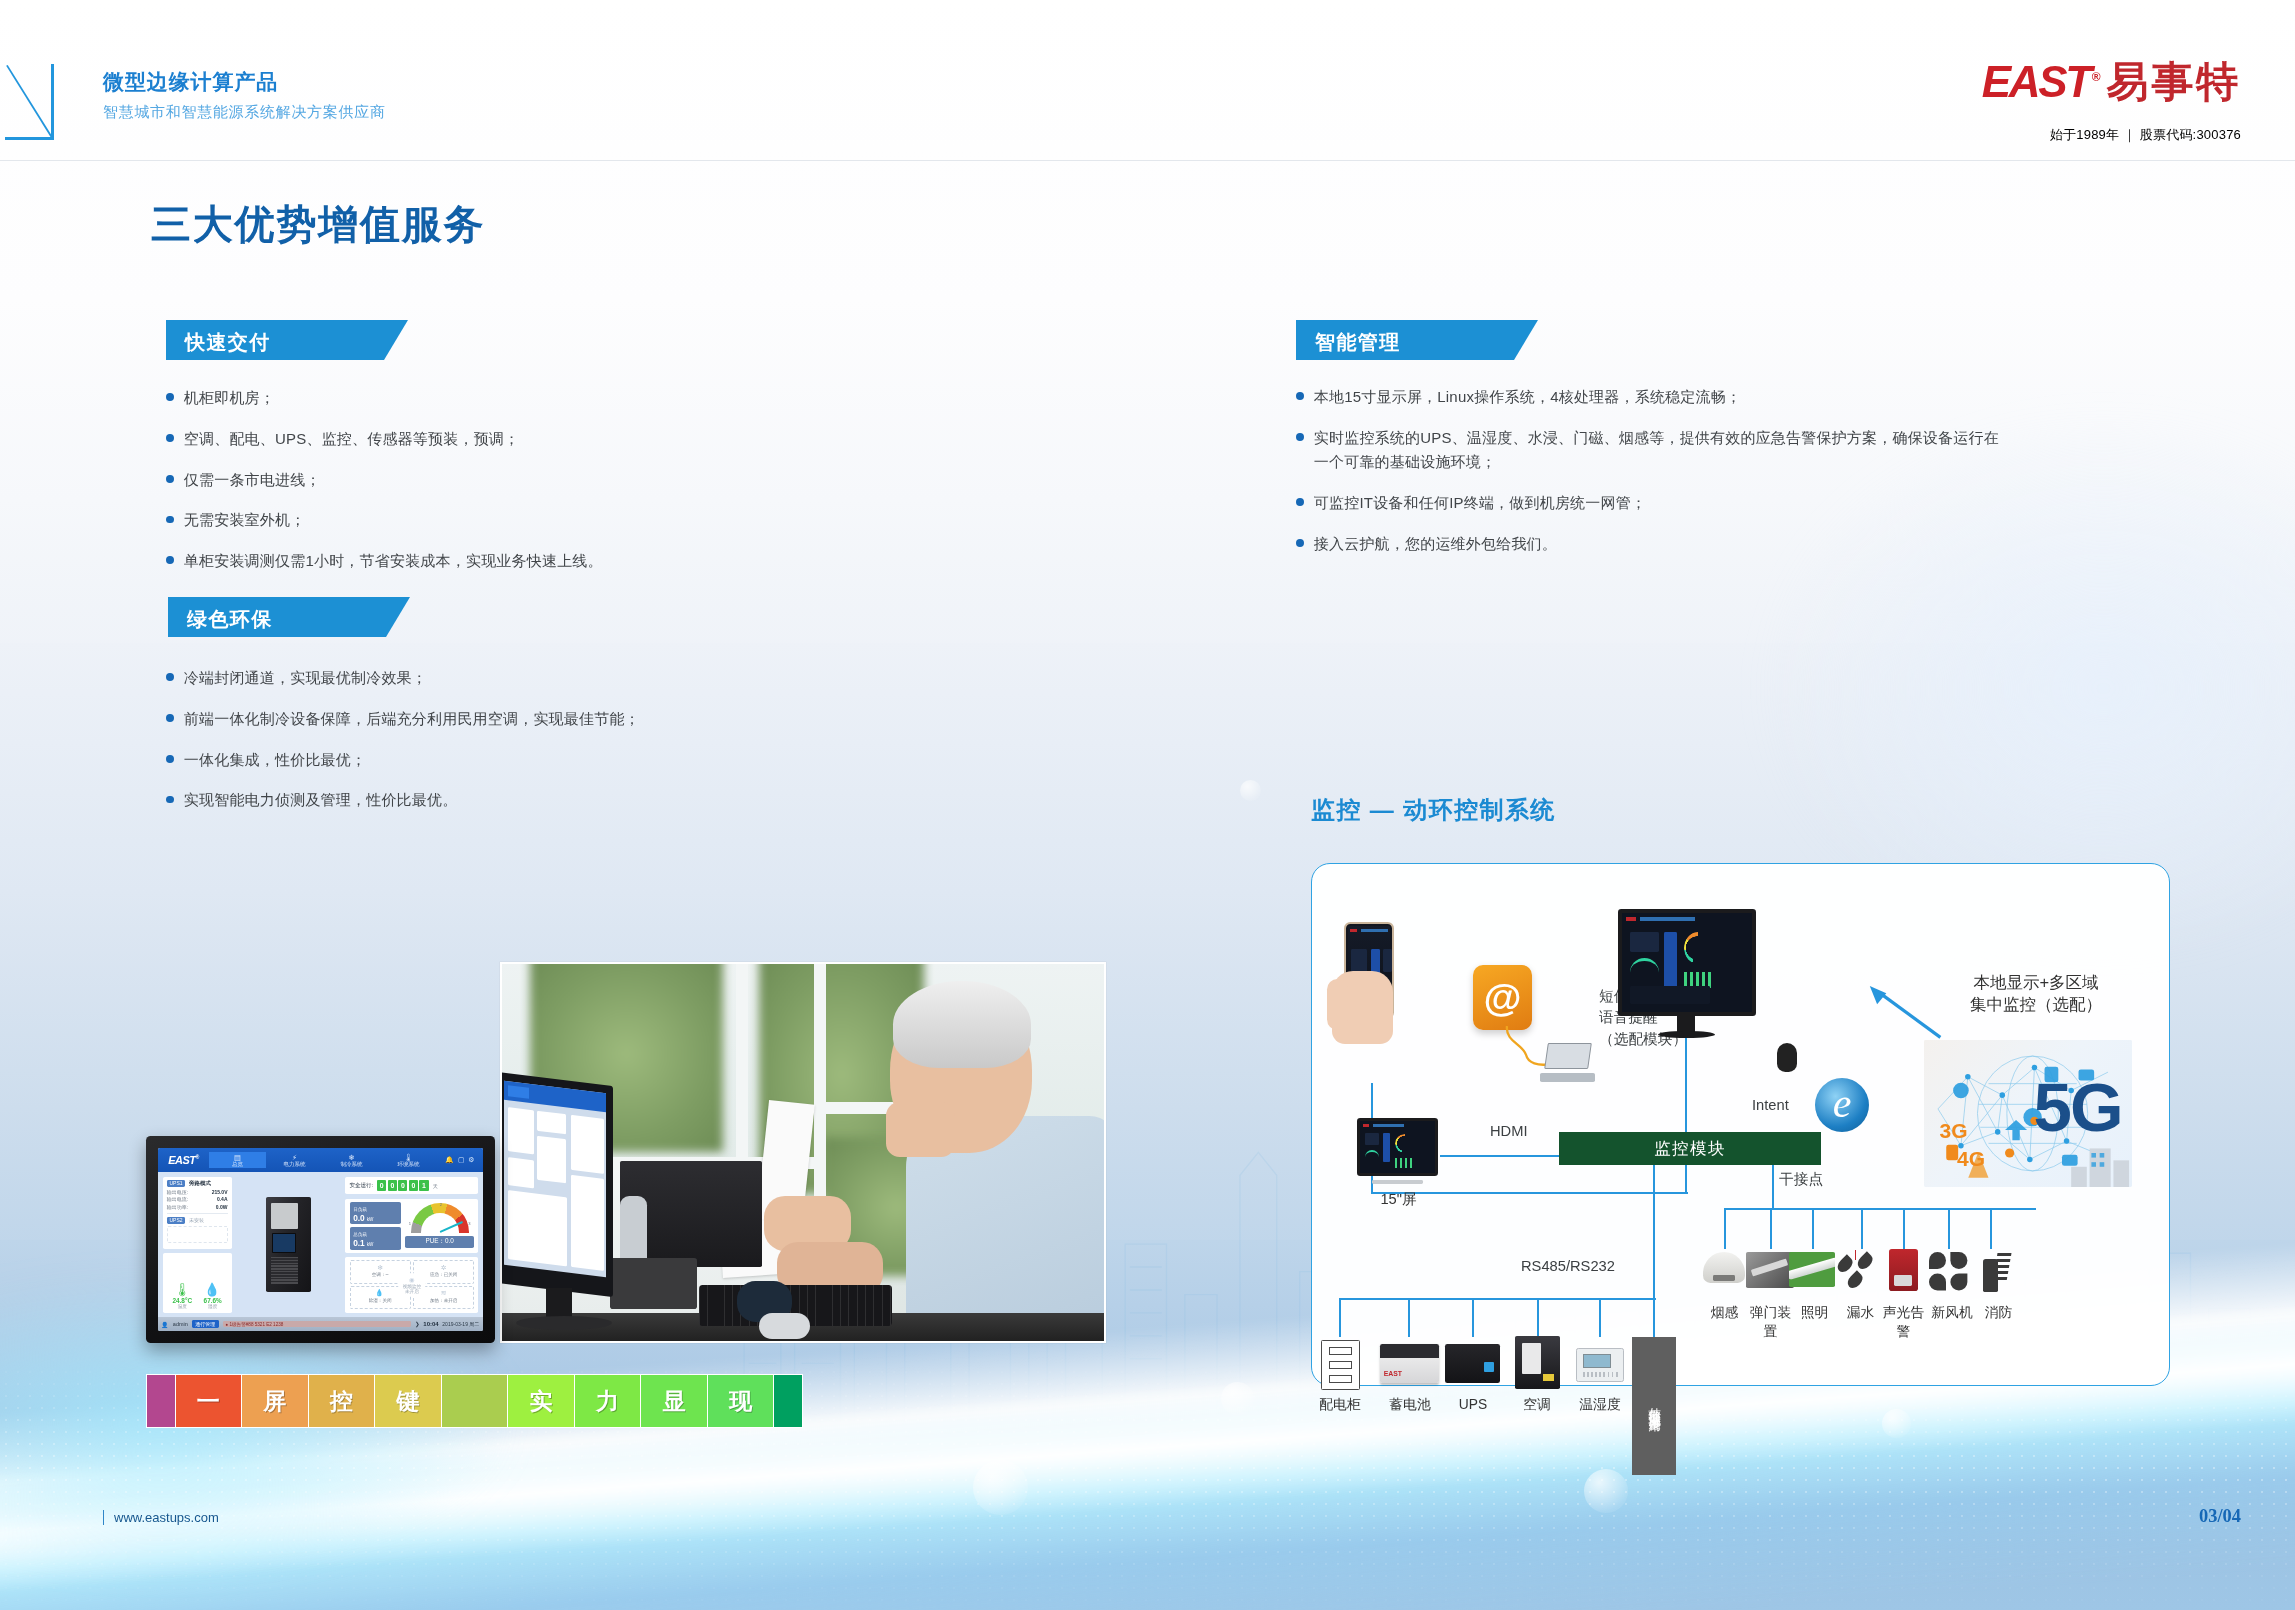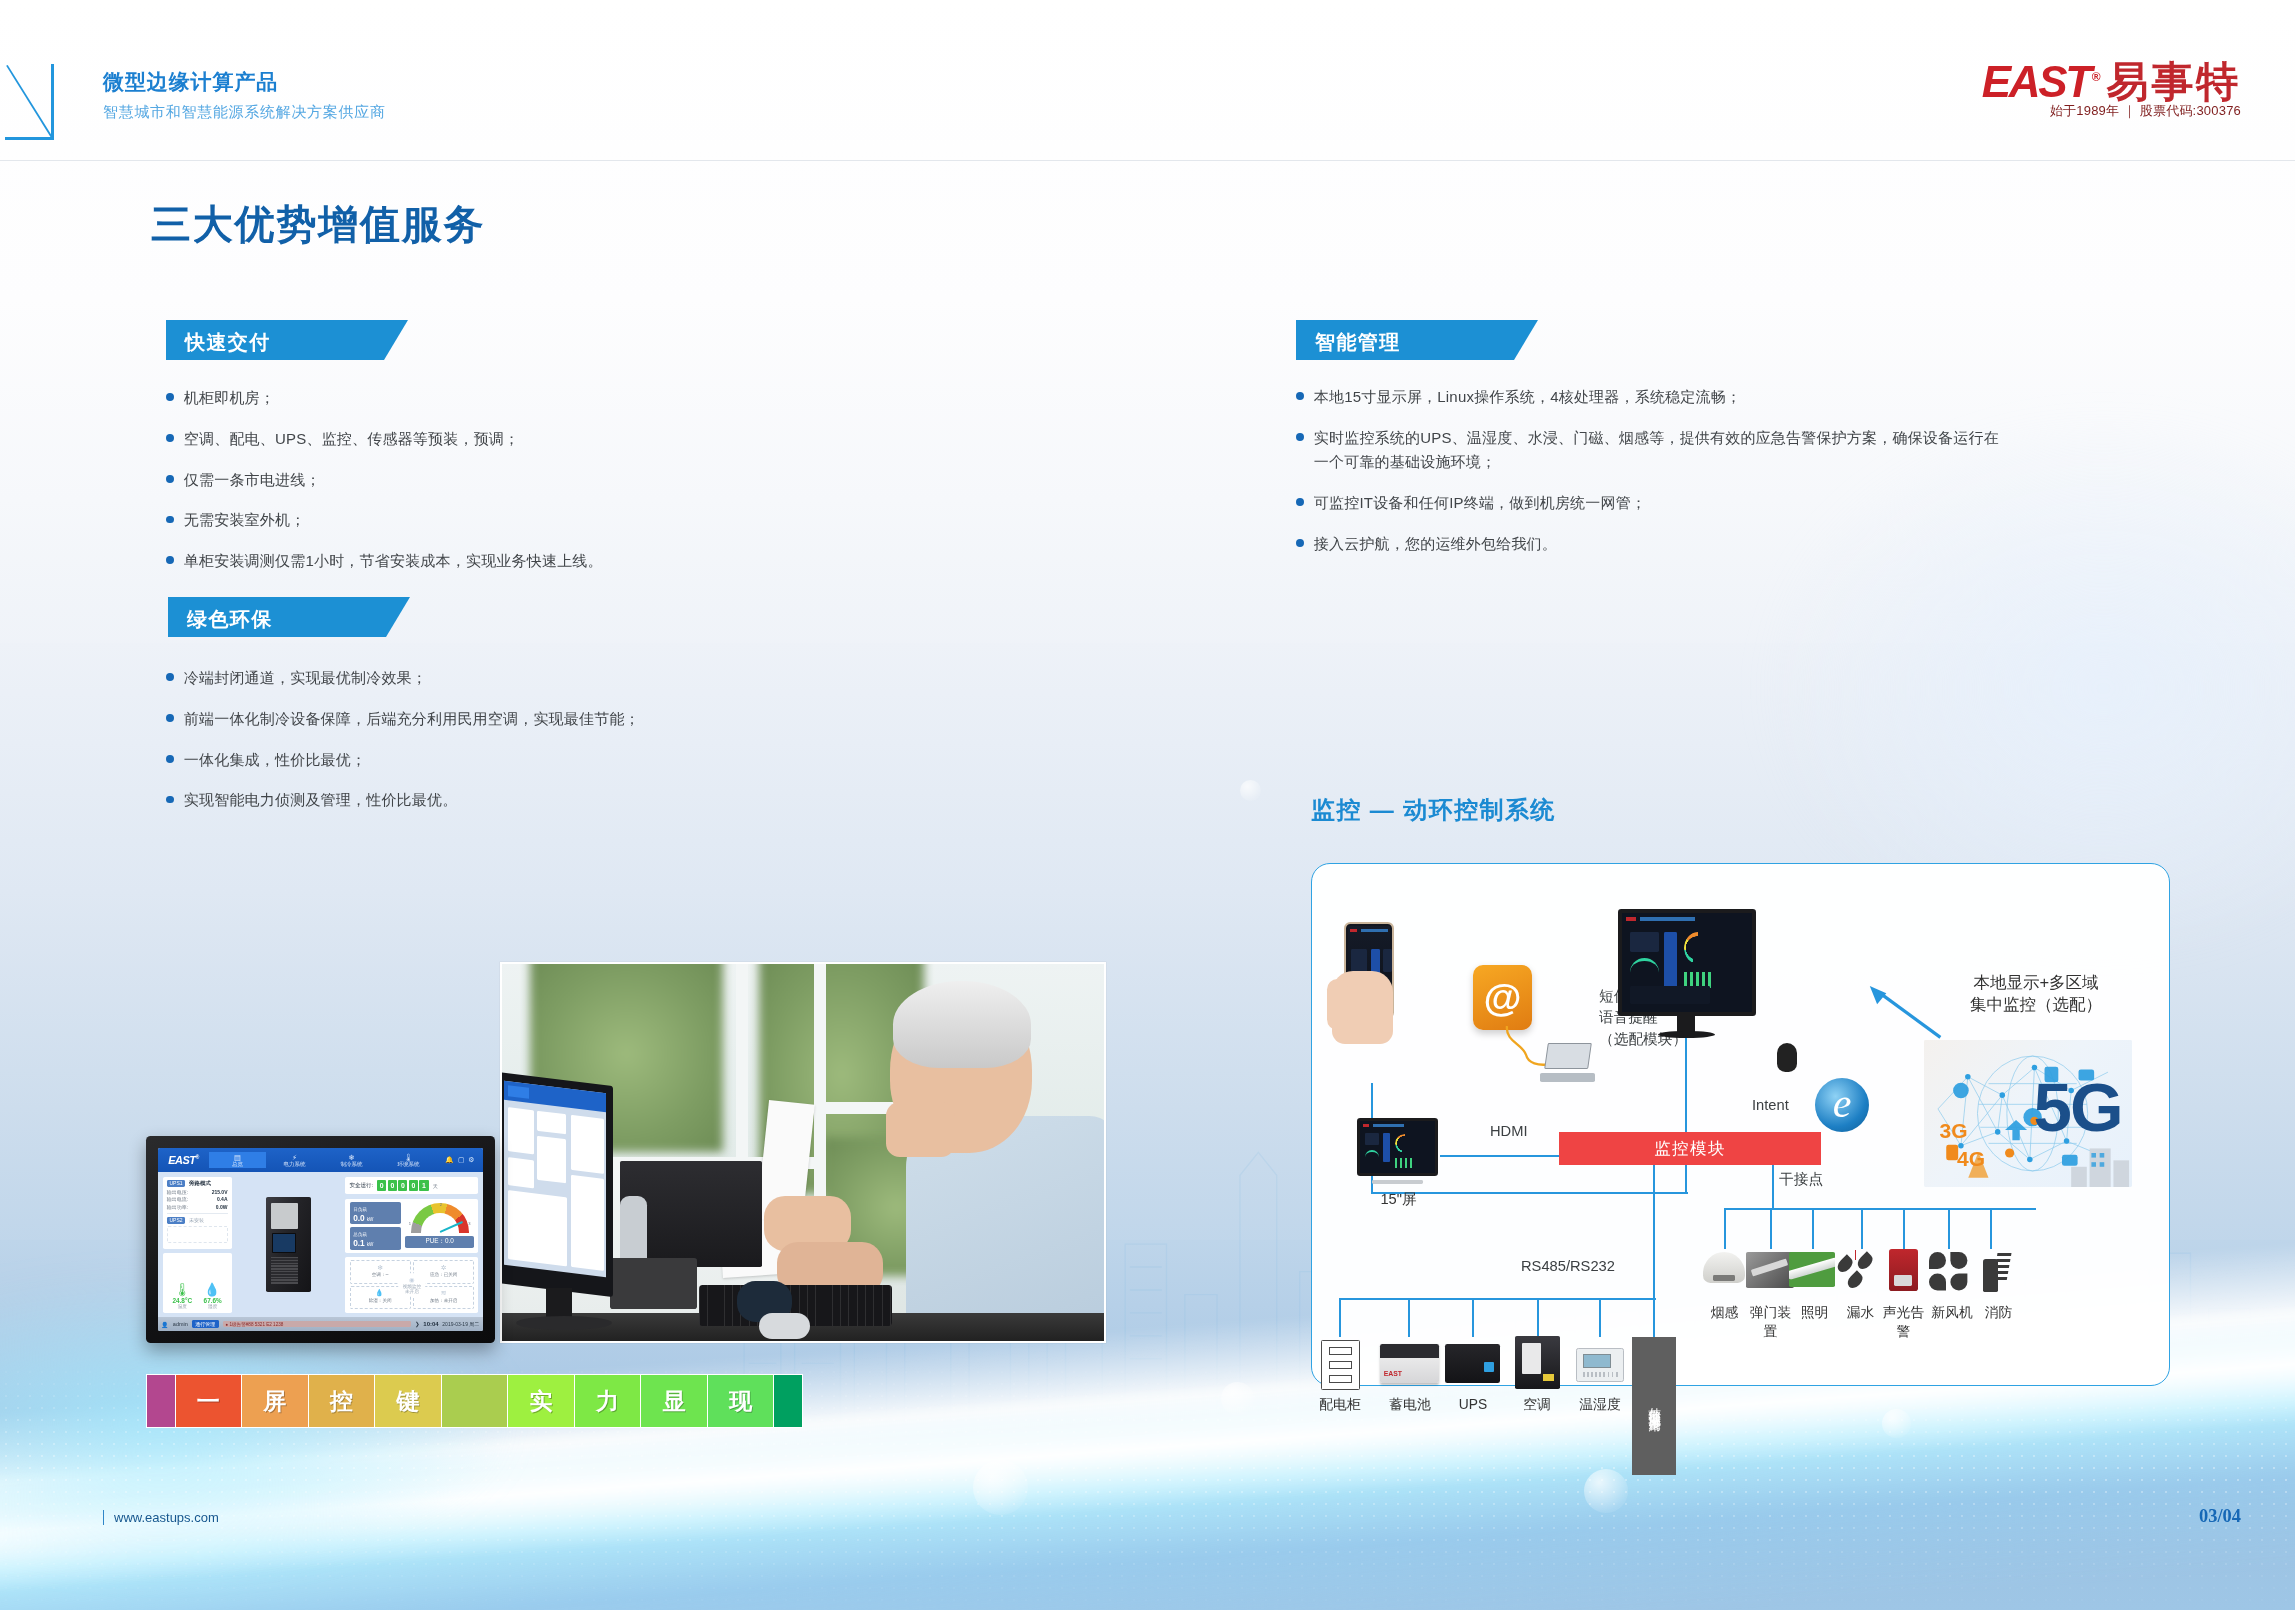--- a/index.html
+++ b/index.html
@@ -48,21 +48,21 @@
   .hdr-title{position:absolute;left:103px;top:68px;font-size:21px;font-weight:bold;color:#1b7fd0;letter-spacing:0.9px;}
   .hdr-sub{position:absolute;left:103px;top:103px;font-size:15px;color:#54a7e2;letter-spacing:0.7px;}
 
   .logo-wrap{position:absolute;right:69px;top:62px;text-align:right;}
   .logo-row{display:flex;align-items:flex-start;justify-content:flex-end;gap:8.3px;}
   .logo-east{font-size:44px;font-weight:bold;color:#cc2027;letter-spacing:-2.3px;
      font-family:"Liberation Sans",sans-serif;font-style:italic;line-height:.9;}
   .logo-reg{font-size:12px;color:#cc2027;vertical-align:super;margin-left:1.8px;font-style:normal;}
   .logo-cn{font-size:42px;font-weight:bold;color:#c0272d;letter-spacing:2.8px;
      font-family:"DejaVu Serif",serif;line-height:.95;}
-  .logo-tag{margin-top:0;font-size:13px;color:#7f1d1d;letter-spacing:0.2px;}
+  .logo-tag{margin-top:24px;font-size:13px;color:#000000;letter-spacing:0.2px;}
 
   
   .main-title{position:absolute;left:151px;top:197px;font-size:40px;font-weight:bold;
      color:#1160a8;letter-spacing:1.8px;z-index:6;}
 
   
   .sec-banner{position:absolute;height:40px;z-index:6;}
   .sec-banner .shape{position:absolute;inset:0;background:#1c90d4;
      clip-path:polygon(0 0, 100% 0, calc(100% - 24px) 100%, 0 100%);}
   .sec-banner .txt{position:relative;color:#fff;font-size:20px;font-weight:bold;
@@ -77,21 +77,21 @@
   
   .diag-title{position:absolute;left:1311px;top:794px;font-size:24px;font-weight:bold;
      color:#1b8ad2;letter-spacing:1.4px;z-index:6;}
   .diag-card{position:absolute;left:1311px;top:863px;width:859px;height:523px;
      background:rgba(255,255,255,.97);border:1.8px solid #2fa3e3;border-radius:19px;z-index:4;}
   .diag-layer{position:absolute;left:1311px;top:863px;width:859px;height:523px;z-index:7;}
   .dl{position:absolute;background:#2796dd;}
   .dl.h{height:2.3px;} .dl.v{width:2.3px;}
   .dnode-label{position:absolute;font-size:13.8px;color:#333;text-align:center;line-height:1.35;}
   .dconn-label{position:absolute;font-size:14.7px;color:#3c4043;}
-  .mon-module{position:absolute;background:#ef4444;color:#fff;font-size:16.5px;
+  .mon-module{position:absolute;background:#14532d;color:#fff;font-size:16.5px;
      display:flex;align-items:center;justify-content:center;letter-spacing:1.4px;}
   .vert-box{position:absolute;background:#5f5f5f;color:#fff;font-size:12.4px;
      writing-mode:vertical-rl;text-orientation:upright;letter-spacing:1.4px;
      display:flex;align-items:center;justify-content:center;line-height:1.25;padding:5.5px 0;}
   .dev-img{position:absolute;}
 
   
   .dev-cabinet{width:39px;height:50px;border:1.8px solid #4a4a4a;border-radius:1.4px;
     background:#fff;display:flex;flex-direction:column;justify-content:space-around;align-items:center;padding:3.2px 0;}
   .dev-cabinet i{display:block;width:23px;height:8.3px;border:1.4px solid #4a4a4a;}

